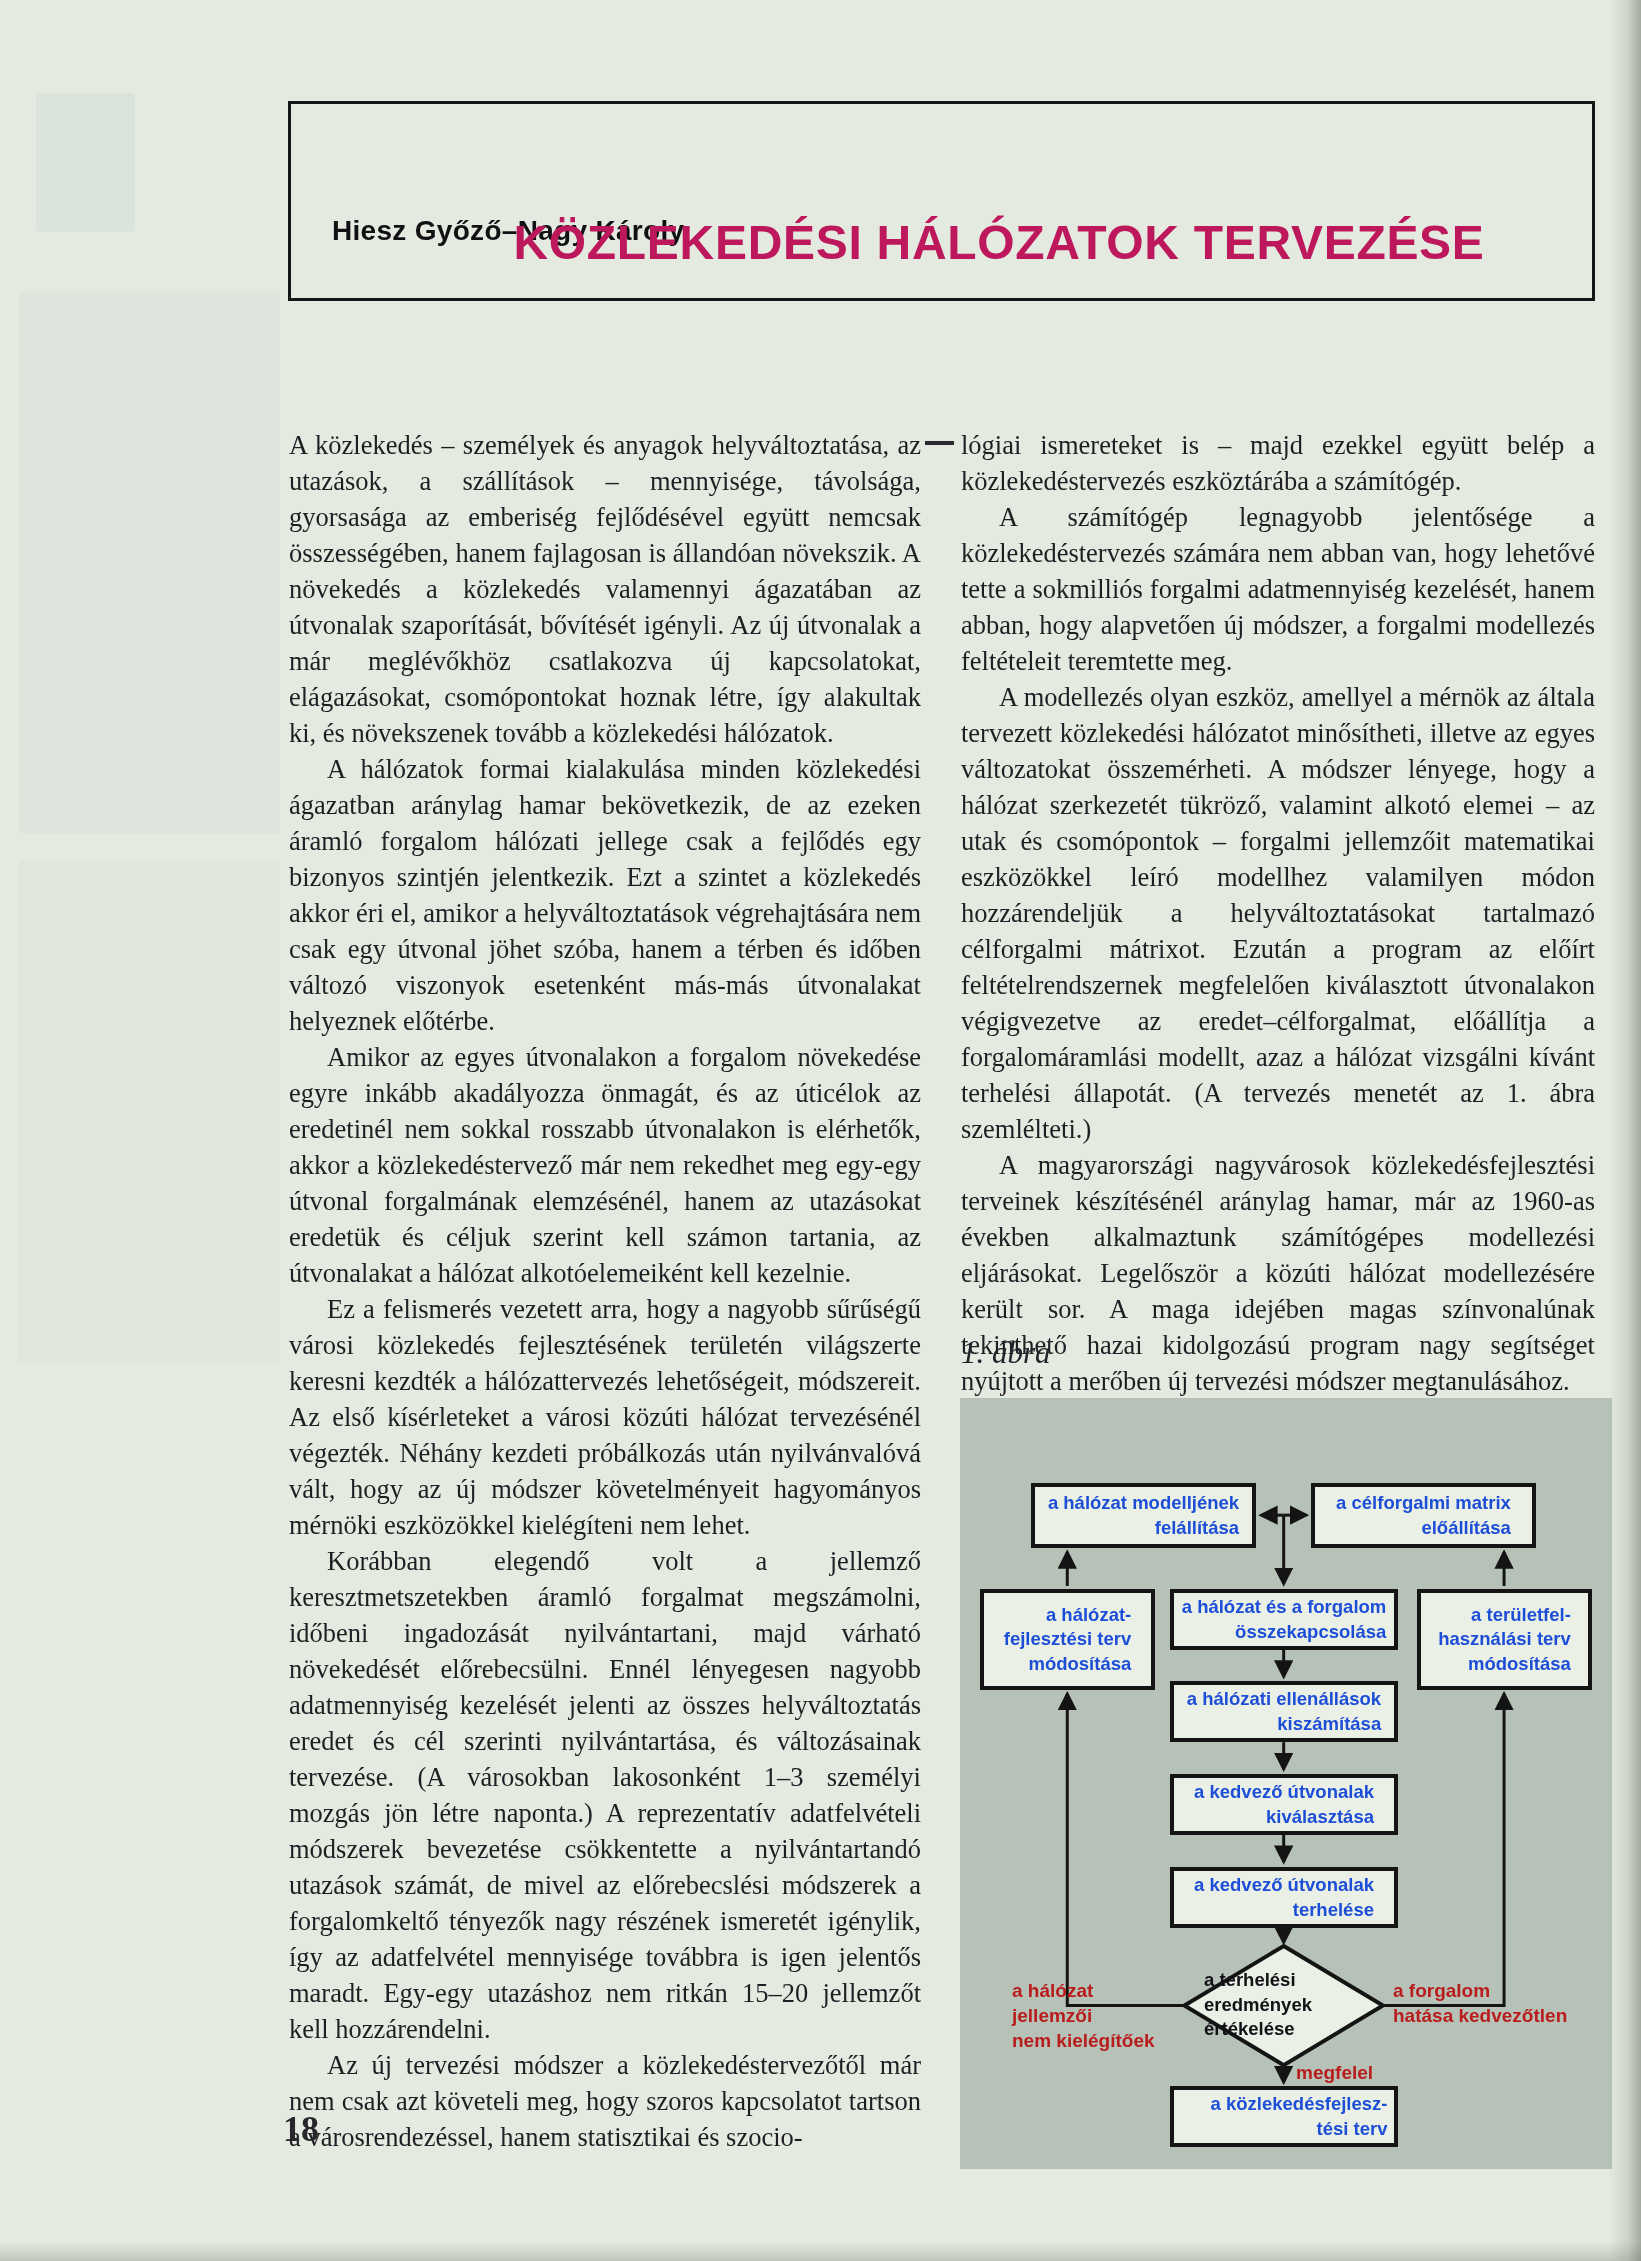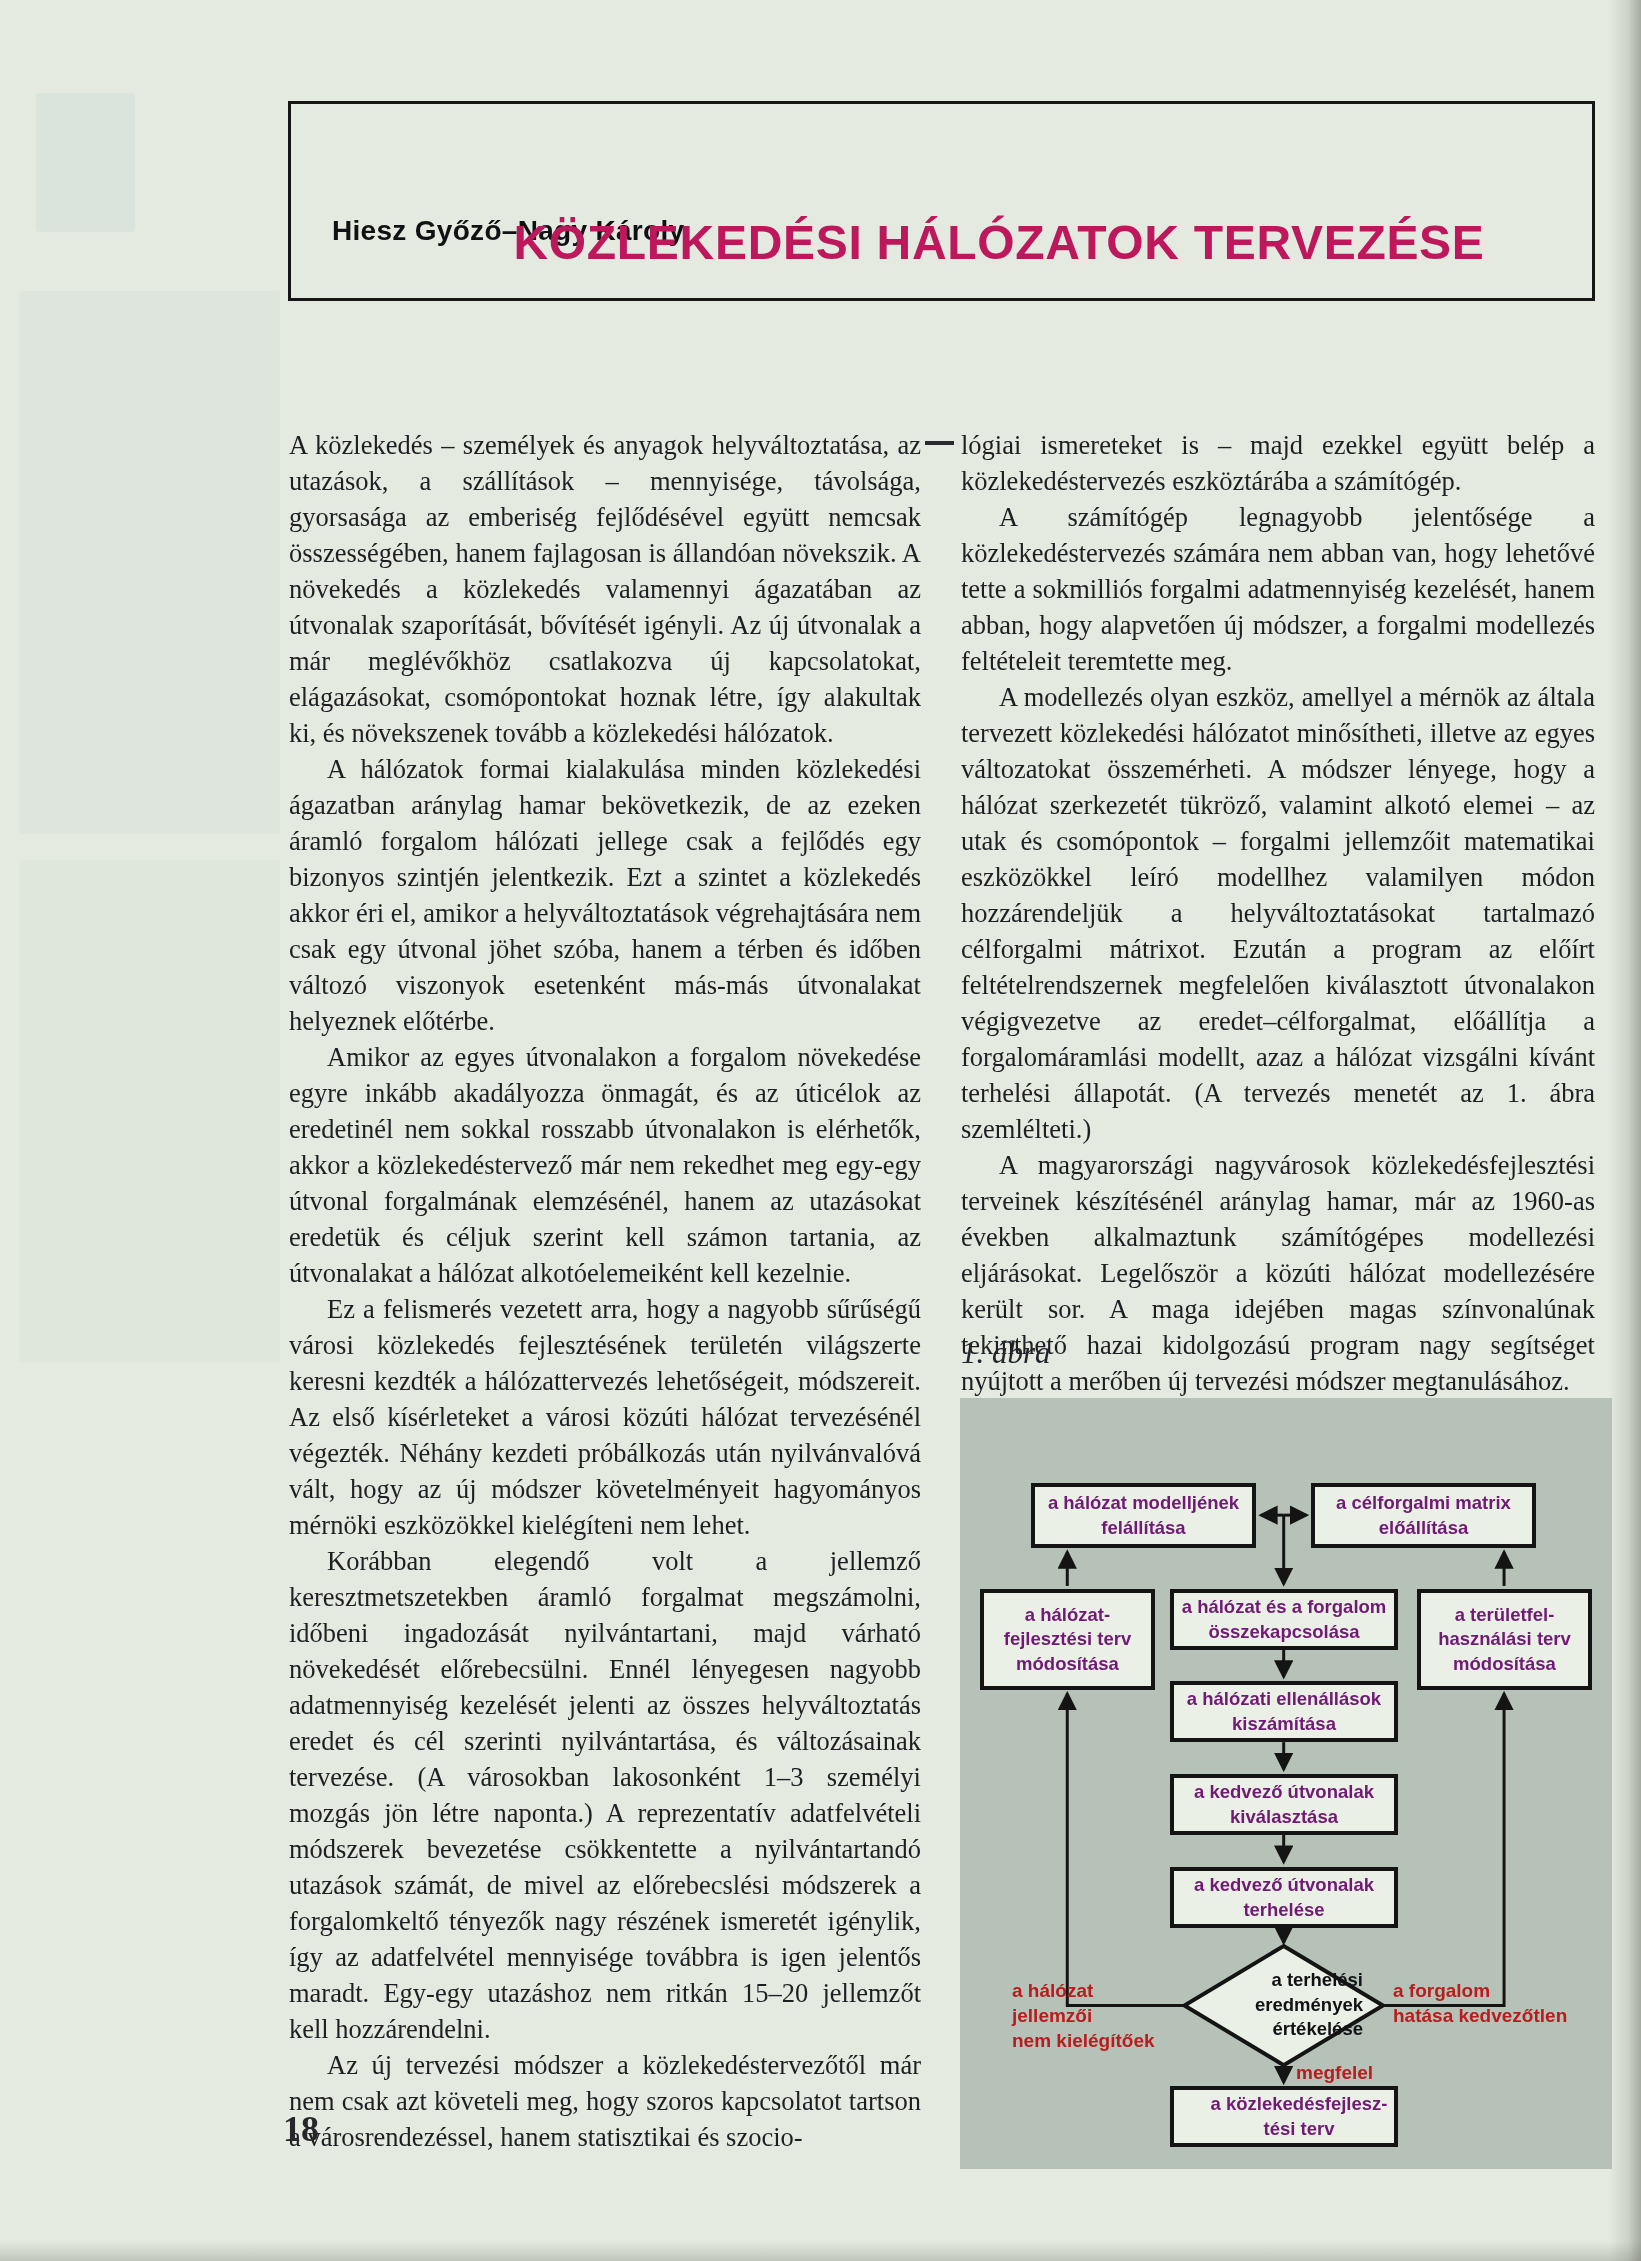--- a/index.html
+++ b/index.html
@@ -63,30 +63,30 @@
   .fig-lines{position:absolute;left:0;top:0;width:652px;height:771px;}
   .fig-title{
     position:absolute;left:0;right:0;top:29px;text-align:center;
     font-weight:bold;font-size:22.5px;color:#15151a;letter-spacing:0.3px;
     white-space:nowrap;
   }
   .fbox{
     position:absolute;box-sizing:border-box;
     background:#eaf0e5;border:4px solid #141414;
     display:flex;align-items:center;justify-content:center;
-    text-align:center;white-space:pre-line;
-    font-weight:bold;font-size:18.5px;line-height:24.5px;color:#701a75;
+    text-align:right;white-space:pre-line;
+    font-weight:bold;font-size:18.5px;line-height:24.5px;color:#1d4ed8;
   }
   .flabel{
     position:absolute;white-space:pre-line;
     font-weight:bold;font-size:19px;line-height:25px;color:#b91c1c;
   }
   .fdiamond-text{
     position:absolute;left:244px;top:570px;width:159px;
-    text-align:right;white-space:pre-line;
+    text-align:left;white-space:pre-line;
     font-weight:bold;font-size:18.5px;line-height:24.5px;color:#121216;
   }
 
   .page-number{
     position:absolute;left:283px;top:2108px;
     font-size:36px;font-weight:bold;color:#26262b;
   }
 </style>
 </head>
 <body>

